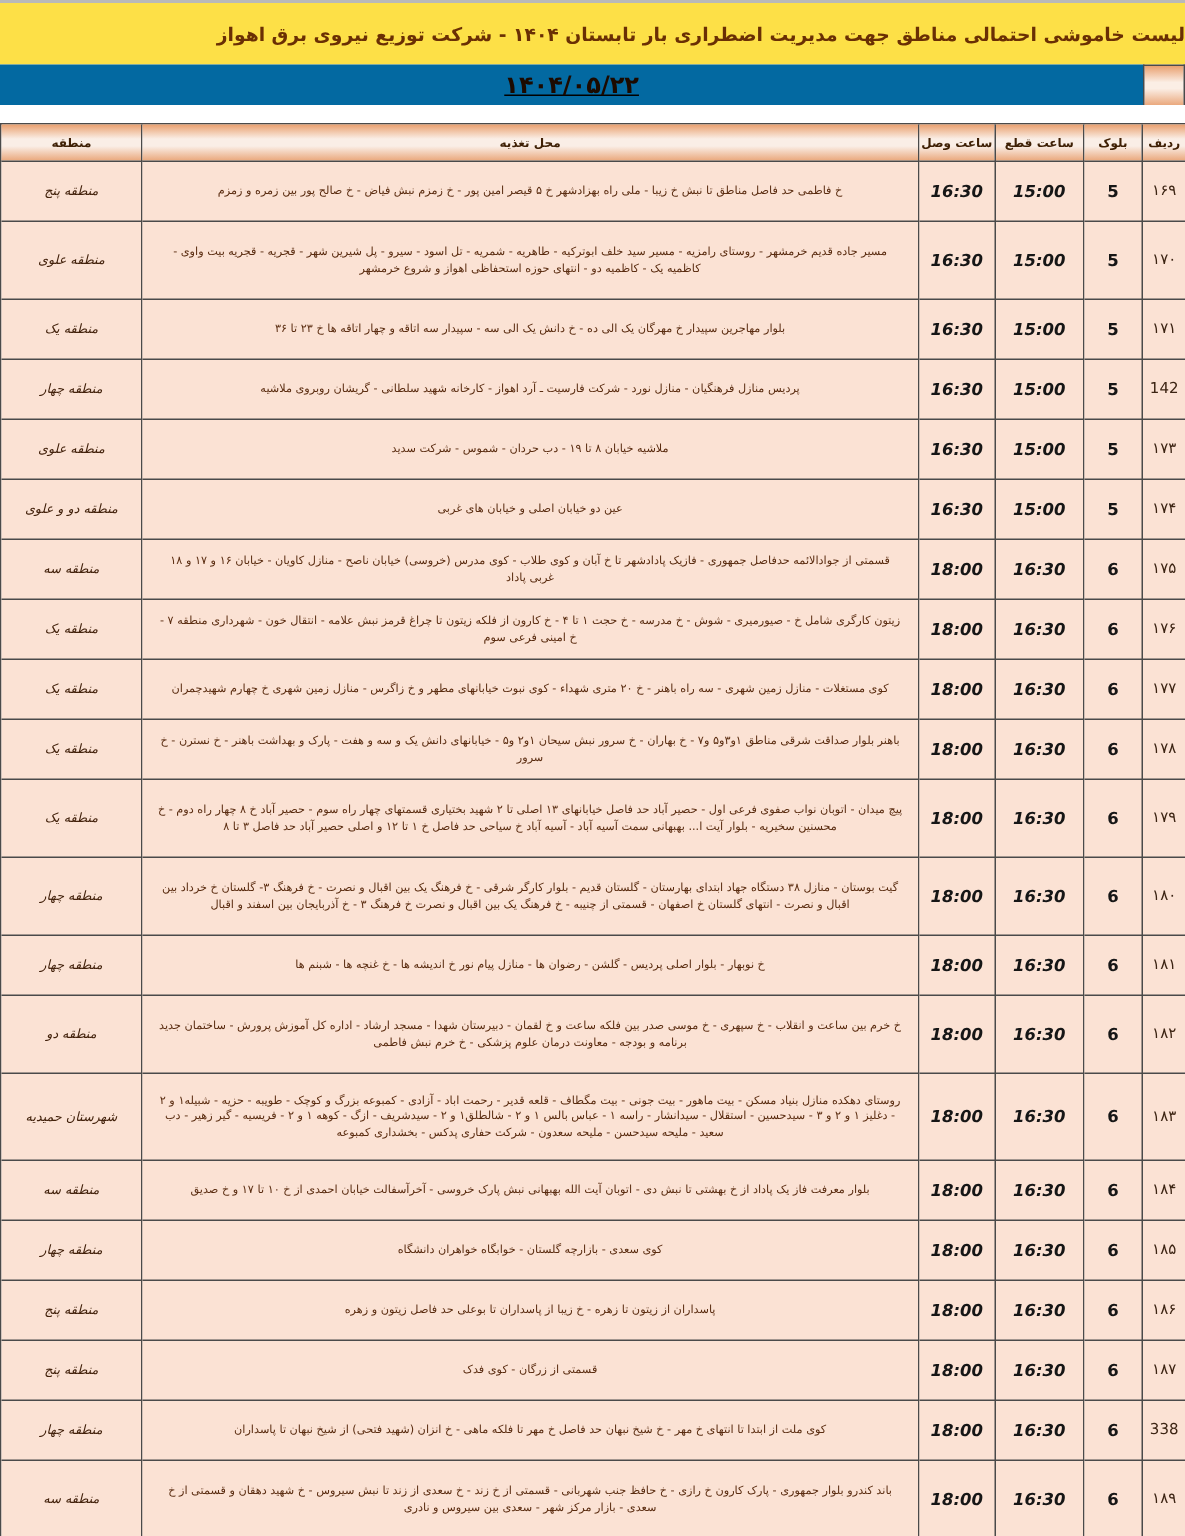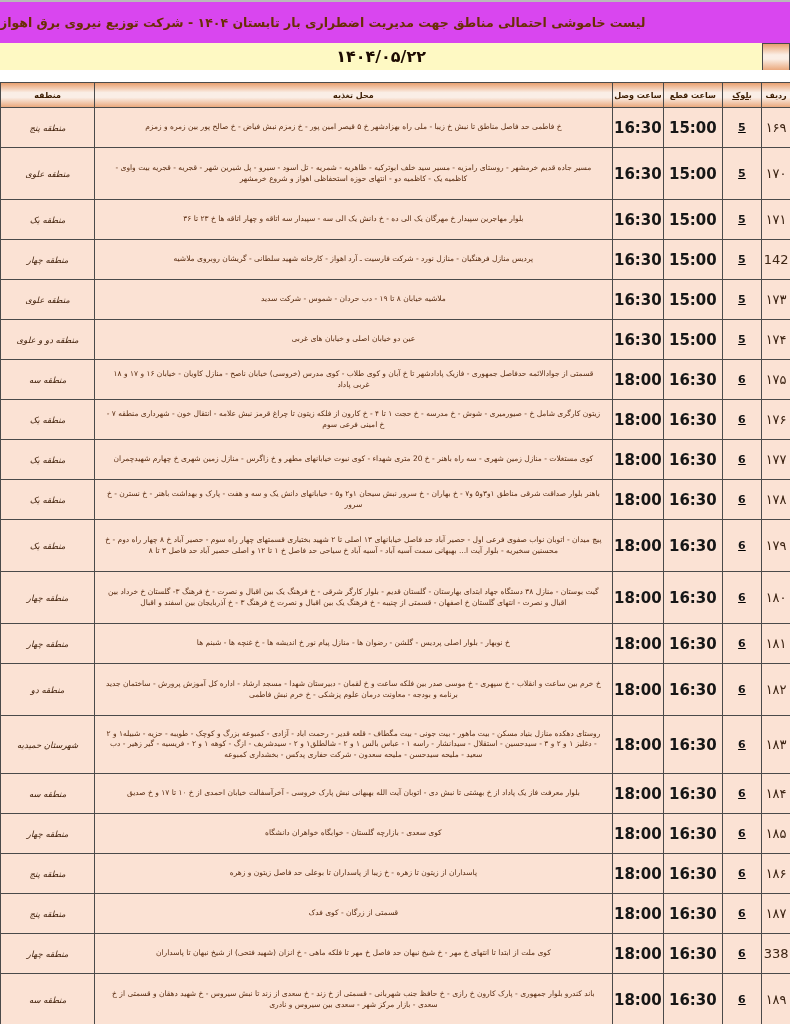--- a/index.html
+++ b/index.html
@@ -3,29 +3,30 @@
 <meta charset="utf-8">
 <style>
   html,body{margin:0;padding:0;background:#ffffff;}
   .page{
     width:790px;height:1024px;background:#ffffff;overflow:hidden;
     font-family:"DejaVu Sans",sans-serif;position:relative;
     border-top:2px solid #b9b9b9;box-sizing:border-box;
   }
   
   .title-band{
-    height:41px;background:#d946ef;display:flex;align-items:center;justify-content:flex-start;
+    height:41px;background:#fde047;display:flex;align-items:center;justify-content:flex-end;
   }
   .title-band span{
     direction:rtl;font-size:12.5px;font-weight:bold;color:#6a2f04;letter-spacing:0;
   }
   .date-band{height:27px;display:flex;direction:ltr;}
   .date-cell{
-    width:767px;background:#fef9c3;display:flex;align-items:center;justify-content:center;
+    width:767px;background:#0369a1;display:flex;align-items:center;justify-content:center;
     box-sizing:border-box;
+    text-decoration:underline;
   }
   .date-cell span{font-size:16px;font-weight:bold;color:#1c0a00;direction:ltr;}
   .corner-cell{
     width:28px;box-sizing:border-box;
     background:linear-gradient(180deg,#e9a06f 0%,#fbeee5 42%,#fbeee5 58%,#eaa97e 100%);
     border:1px solid #4a4a4a;border-bottom:none;
   }
   
   .table{border-top:1px solid #4a4a4a;border-left:1px solid #4a4a4a;box-sizing:border-box;margin-top:12px;}
   .header-row,.body-row{display:flex;direction:ltr;}
@@ -43,28 +44,28 @@
   .body-row .cell{background:#fbe2d4;border-bottom:1px solid #4a4a4a;}
   
   .body-row:nth-child(2),.body-row:nth-child(11),.body-row:nth-child(12),
   .body-row:nth-child(14),.body-row:nth-child(21){min-height:52px;}
   .body-row:nth-child(15){min-height:58px;}
   
   .c-region{width:95px;}
   .c-loc{width:522px;padding:3px 9px;}
   .c-connect{width:52px;}
   .c-cut{width:59px;}
-  .c-block{width:40px;text-decoration:underline;}
+  .c-block{width:40px;}
   .c-rownum{width:28px;border-right:none;}
   
   .region-text{font-size:8.5px;color:#43220c;font-style:italic;}
   .loc-text{font-size:7.5px;line-height:10.5px;color:#5a2c10;}
-  .time-text{font-size:15px;font-weight:bold;color:#161616;direction:ltr;}
+  .time-text{font-size:11px;font-weight:bold;color:#161616;direction:ltr;font-style:italic;}
   .block-text{font-size:11px;font-weight:bold;color:#161616;direction:ltr;}
-  .rownum-text{font-size:13px;color:#3c2413;}
+  .rownum-text{font-size:10px;color:#3c2413;}
 </style>
 </head>
 <body>
 
 <div class="page">
 
   <div class="title-band">
     <span>لیست خاموشی احتمالی مناطق جهت مدیریت اضطراری بار تابستان ۱۴۰۴ - شرکت توزیع نیروی برق اهواز</span>
   </div>
 
@@ -251,21 +252,21 @@
     <div class="cell c-rownum">
       <span class="rownum-text">۱۷۶</span>
     </div>
   </div>
 
   <div class="body-row">
     <div class="cell c-region">
       <span class="region-text">منطقه یک</span>
     </div>
     <div class="cell c-loc">
-      <span class="loc-text">کوی مستغلات - منازل زمین شهری - سه راه باهنر - خ 20 متری شهداء - کوی نبوت خیابانهای مطهر و خ زاگرس - منازل زمین شهری خ چهارم شهیدچمران</span>
+      <span class="loc-text">کوی مستغلات - منازل زمین شهری - سه راه باهنر - خ ۲۰ متری شهداء - کوی نبوت خیابانهای مطهر و خ زاگرس - منازل زمین شهری خ چهارم شهیدچمران</span>
     </div>
     <div class="cell c-connect">
       <span class="time-text">18:00</span>
     </div>
     <div class="cell c-cut">
       <span class="time-text">16:30</span>
     </div>
     <div class="cell c-block">
       <span class="block-text">6</span>
     </div>

